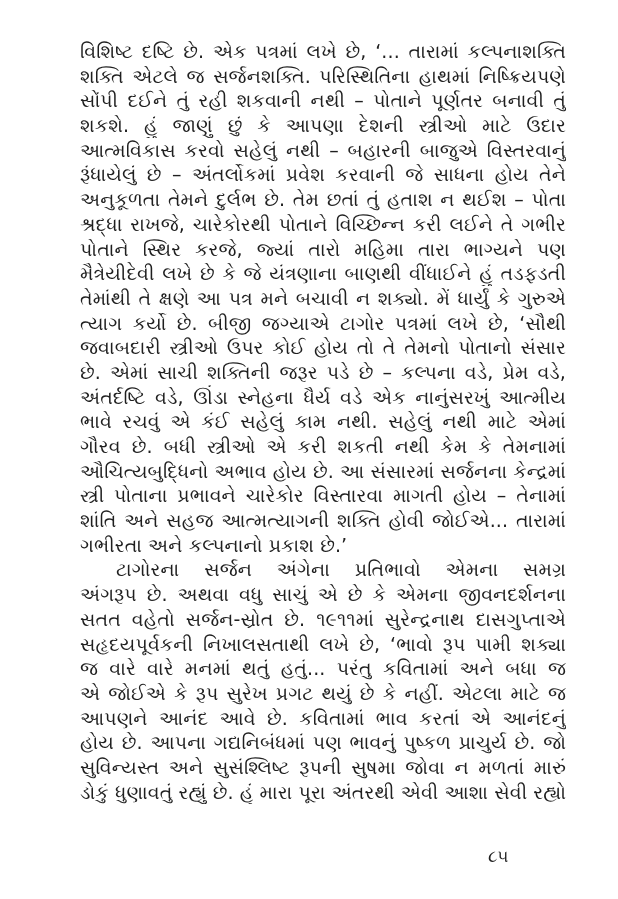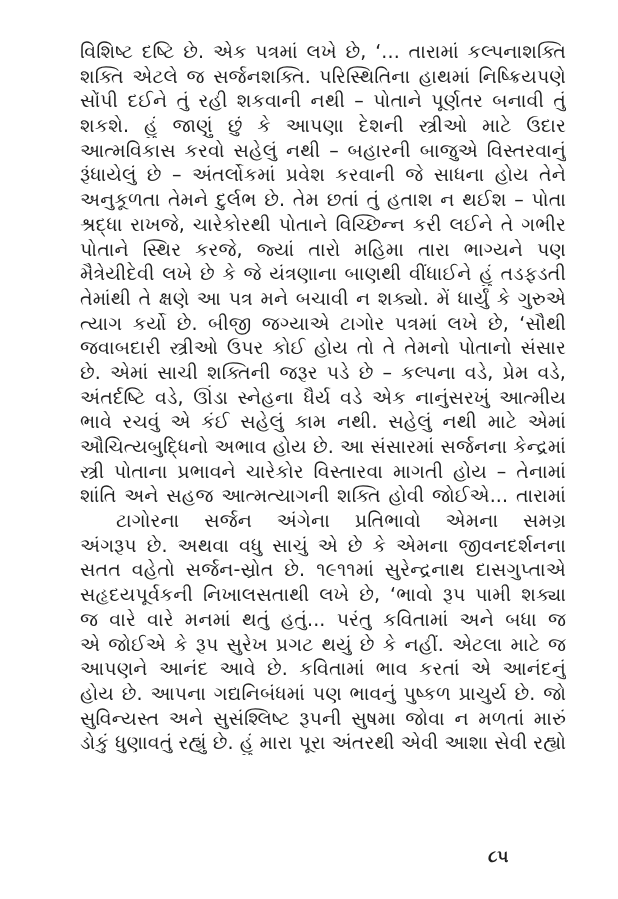--- a/index.html
+++ b/index.html
@@ -44,21 +44,20 @@
   .line.indent {
     text-indent: 36px;
   }
   .page-number {
     position: absolute;
     left: 488px;
     top: 845px;
     font-size: 17px;
     line-height: 22px;
     color: #1f1f1f;
-    font-weight: bold;
   }
 </style>
 </head>
 <body>
 
 <div class="page" style="background: rgb(255, 255, 255); color: rgb(31, 31, 31);">
   <div class="text-block" id="text-block">
       <div class="line">વિશિષ્ટ દષ્ટિ છે. એક પત્રમાં લખે છે, ‘... તારામાં કલ્પનાશક્તિ છે, એ</div>
       <div class="line">શક્તિ એટલે જ સર્જનશક્તિ. પરિસ્થિતિના હાથમાં નિષ્ક્રિયપણે પોતાને</div>
       <div class="line">સોંપી દઈને તું રહી શકવાની નથી – પોતાને પૂર્ણતર બનાવી તું સર્જન કરી</div>
@@ -68,23 +67,25 @@
       <div class="line">અનુકૂળતા તેમને દુર્લભ છે. તેમ છતાં તું હતાશ ન થઈશ – પોતા ઉપર</div>
       <div class="line">શ્રદ્ધા રાખજે, ચારેકોરથી પોતાને વિચ્છિન્ન કરી લઈને તે ગભીર એકાંતમાં</div>
       <div class="line">પોતાને સ્થિર કરજે, જ્યાં તારો મહિમા તારા ભાગ્યને પણ અતિક્રમી જાય.’</div>
       <div class="line">મૈત્રેયીદેવી લખે છે કે જે યંત્રણાના બાણથી વીંધાઈને હું તડફડતી હતી</div>
       <div class="line">તેમાંથી તે ક્ષણે આ પત્ર મને બચાવી ન શક્યો. મેં ધાર્યું કે ગુરુએ મારો</div>
       <div class="line">ત્યાગ કર્યો છે. બીજી જગ્યાએ ટાગોર પત્રમાં લખે છે, ‘સૌથી મોટા સર્જનની</div>
       <div class="line">જવાબદારી સ્ત્રીઓ ઉપર કોઈ હોય તો તે તેમનો પોતાનો સંસાર રચવાની</div>
       <div class="line">છે. એમાં સાચી શક્તિની જરૂર પડે છે – કલ્પના વડે, પ્રેમ વડે, સેવા વડે,</div>
       <div class="line">અંતર્દષ્ટિ વડે, ઊંડા સ્નેહના ધૈર્ય વડે એક નાનુંસરખું આત્મીય જગત સુંદર</div>
       <div class="line">ભાવે રચવું એ કંઈ સહેલું કામ નથી. સહેલું નથી માટે એમાં આનંદ છે,</div>
+      <div class="line">ગૌરવ છે. બધી સ્ત્રીઓ એ કરી શકતી નથી કેમ કે તેમનામાં</div>
       <div class="line">ઔચિત્યબુદ્ધિનો અભાવ હોય છે. આ સંસારમાં સર્જનના કેન્દ્રમાં રહીને જે</div>
       <div class="line">સ્ત્રી પોતાના પ્રભાવને ચારેકોર વિસ્તારવા માગતી હોય – તેનામાં ગભીર</div>
       <div class="line">શાંતિ અને સહજ આત્મત્યાગની શક્તિ હોવી જોઈએ... તારામાં ચારિત્ર્યની</div>
+      <div class="line para-end">ગભીરતા અને કલ્પનાનો પ્રકાશ છે.’</div>
       <div class="line indent">ટાગોરના સર્જન અંગેના પ્રતિભાવો એમના સમગ્ર જીવનદર્શનના</div>
       <div class="line">અંગરૂપ છે. અથવા વધુ સાચું એ છે કે એમના જીવનદર્શનના પાયામાં</div>
       <div class="line">સતત વહેતો સર્જન-સ્રોત છે. ૧૯૧૧માં સુરેન્દ્રનાથ દાસગુપ્તાએ ટાગોરને</div>
       <div class="line">સહૃદયપૂર્વકની નિખાલસતાથી લખે છે, ‘ભાવો રૂપ પામી શક્યા નથી, એમ</div>
       <div class="line">જ વારે વારે મનમાં થતું હતું... પરંતુ કવિતામાં અને બધા જ સર્જનમાં જોવું</div>
       <div class="line">એ જોઈએ કે રૂપ સુરેખ પ્રગટ થયું છે કે નહીં. એટલા માટે જ રૂપમાં</div>
       <div class="line">આપણને આનંદ આવે છે. કવિતામાં ભાવ કરતાં એ આનંદનું મૂલ્ય જ વધુ</div>
       <div class="line">હોય છે. આપના ગદ્યનિબંધમાં પણ ભાવનું પુષ્કળ પ્રાચુર્ય છે. જો કે</div>
       <div class="line">સુવિન્યસ્ત અને સુસંશ્લિષ્ટ રૂપની સુષમા જોવા ન મળતાં મારું મન સતત</div>
       <div class="line para-end">ડોકું ધુણાવતું રહ્યું છે. હું મારા પૂરા અંતરથી એવી આશા સેવી રહ્યો છું કે</div>

